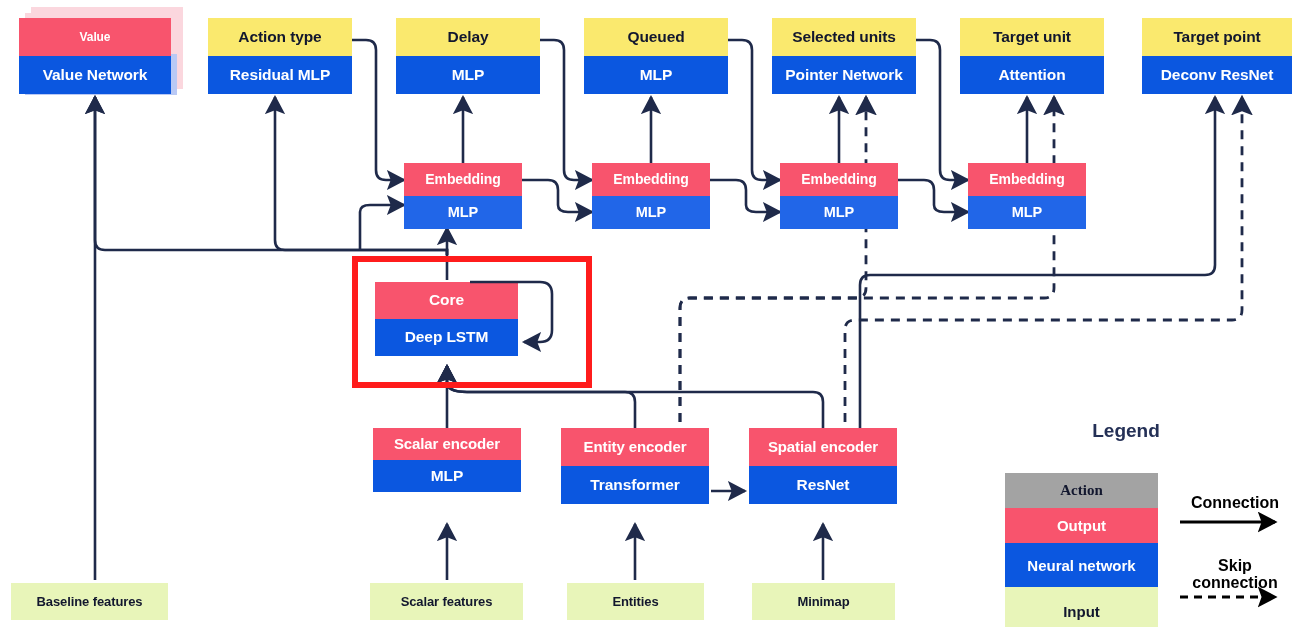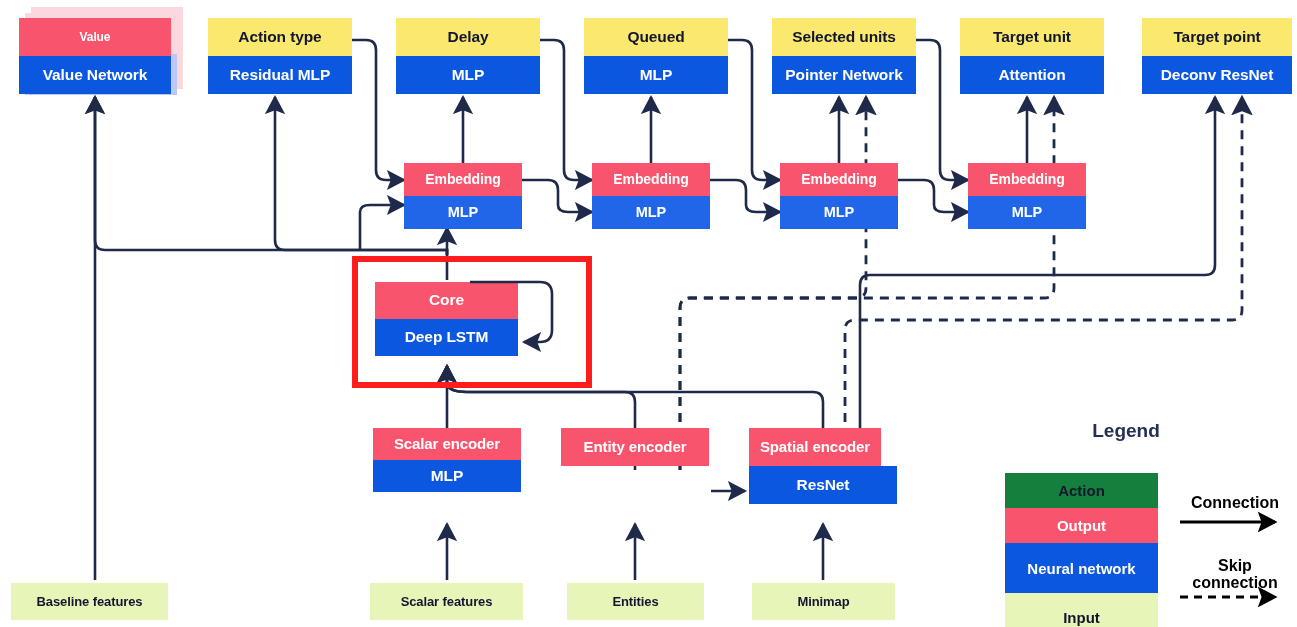--- a/index.html
+++ b/index.html
@@ -17,21 +17,21 @@
   .c-nn2{background:#2166E8;color:#ffffff;font-weight:600;font-size:14.5px;}
   .c-input{background:#E8F5B9;color:#12172e;font-weight:700;font-size:13px;}
 
   .ghost{position:absolute;}
   .core-hl{position:absolute;border:6px solid #FF1C1C;background:transparent;}
 
   #legend-title{position:absolute;color:#243056;font-weight:600;font-size:19px;}
   .legend-box{position:absolute;}
   .legend-row{box-sizing:border-box;display:flex;align-items:center;justify-content:center;
               font-size:15px;}
-  .lg-action{background:#15803d;color:#12172e;font-weight:700;}
+  .lg-action{background:#a3a3a3;color:#12172e;font-weight:700;font-family:Liberation Serif, serif;}
   .lg-output{background:#F8546D;color:#fff;font-weight:600;}
   .lg-nn{background:#0B57E0;color:#fff;font-weight:700;}
   .lg-input{background:#E8F5B9;color:#12172e;font-weight:700;}
   .lg-label{position:absolute;color:#000;font-size:16px;font-weight:600;text-align:center;
             line-height:1.12;}
 </style>
 </head>
 <body>
 
 <div id="stage">
@@ -171,38 +171,39 @@
       </defs>
   </svg>
 
   <div class="node" style="left: 373px; top: 428px; width: 148px; height: 64px; display: flex; flex-direction: column;">
     <div class="cell c-output" style="width:148px;height:38px;font-size:15px;">Scalar encoder</div>
     <div class="cell c-nn" style="width:148px;height:38px;">MLP</div>
   </div>
 
   <div class="node" style="left: 561px; top: 428px; width: 148px; height: 76px; display: flex; flex-direction: column;">
     <div class="cell c-output" style="width:148px;height:38px;font-size:15px;">Entity encoder</div>
+    <div class="cell c-nn" style="width:148px;height:38px;">Transformer</div>
   </div>
 
   <div class="node" style="left: 749px; top: 428px; width: 148px; height: 76px; display: flex; flex-direction: column;">
-    <div class="cell c-output" style="width:132px;height:38px;font-size:15px;">Spatial encoder</div>
+    <div class="cell c-output" style="width:148px;height:38px;font-size:15px;">Spatial encoder</div>
     <div class="cell c-nn" style="width:148px;height:38px;">ResNet</div>
   </div>
 
   <div class="cell c-input" style="position:absolute;left:11px;top:583px;width:157px;height:37px;">Baseline features</div>
   <div class="cell c-input" style="position:absolute;left:370px;top:583px;width:153px;height:37px;">Scalar features</div>
   <div class="cell c-input" style="position:absolute;left:567px;top:583px;width:137px;height:37px;">Entities</div>
   <div class="cell c-input" style="position:absolute;left:752px;top:583px;width:143px;height:37px;">Minimap</div>
 
   <div id="legend-title" style="left:1126px;top:420px;transform:translateX(-50%);">Legend</div>
 
   <div class="legend-box" style="left:1005px;top:473px;width:153px;height:140px;">
     <div class="legend-row lg-action" style="width:153px;height:35px;">Action</div>
     <div class="legend-row lg-output" style="width:153px;height:35px;">Output</div>
-    <div class="legend-row lg-nn" style="width:153px;height:50px;">Neural network</div>
+    <div class="legend-row lg-nn" style="width:153px;height:44px;">Neural network</div>
     <div class="legend-row lg-input" style="width:153px;height:49px;">Input</div>
   </div>
 
   <div class="lg-label" style="left:1178px;top:494px;width:114px;">Connection</div>
   <div class="lg-label" style="left:1178px;top:557px;width:114px;">Skip</div>
   <div class="lg-label" style="left:1178px;top:574px;width:114px;">connection</div>
 
   <svg style="position:absolute;left:1178px;top:512px;width:114px;height:100px;" viewBox="0 0 114 100">
     <defs>
         <marker id="ahk" markerWidth="7.5" markerHeight="7.5" refX="5.4" refY="3.75" orient="auto" markerUnits="strokeWidth">

